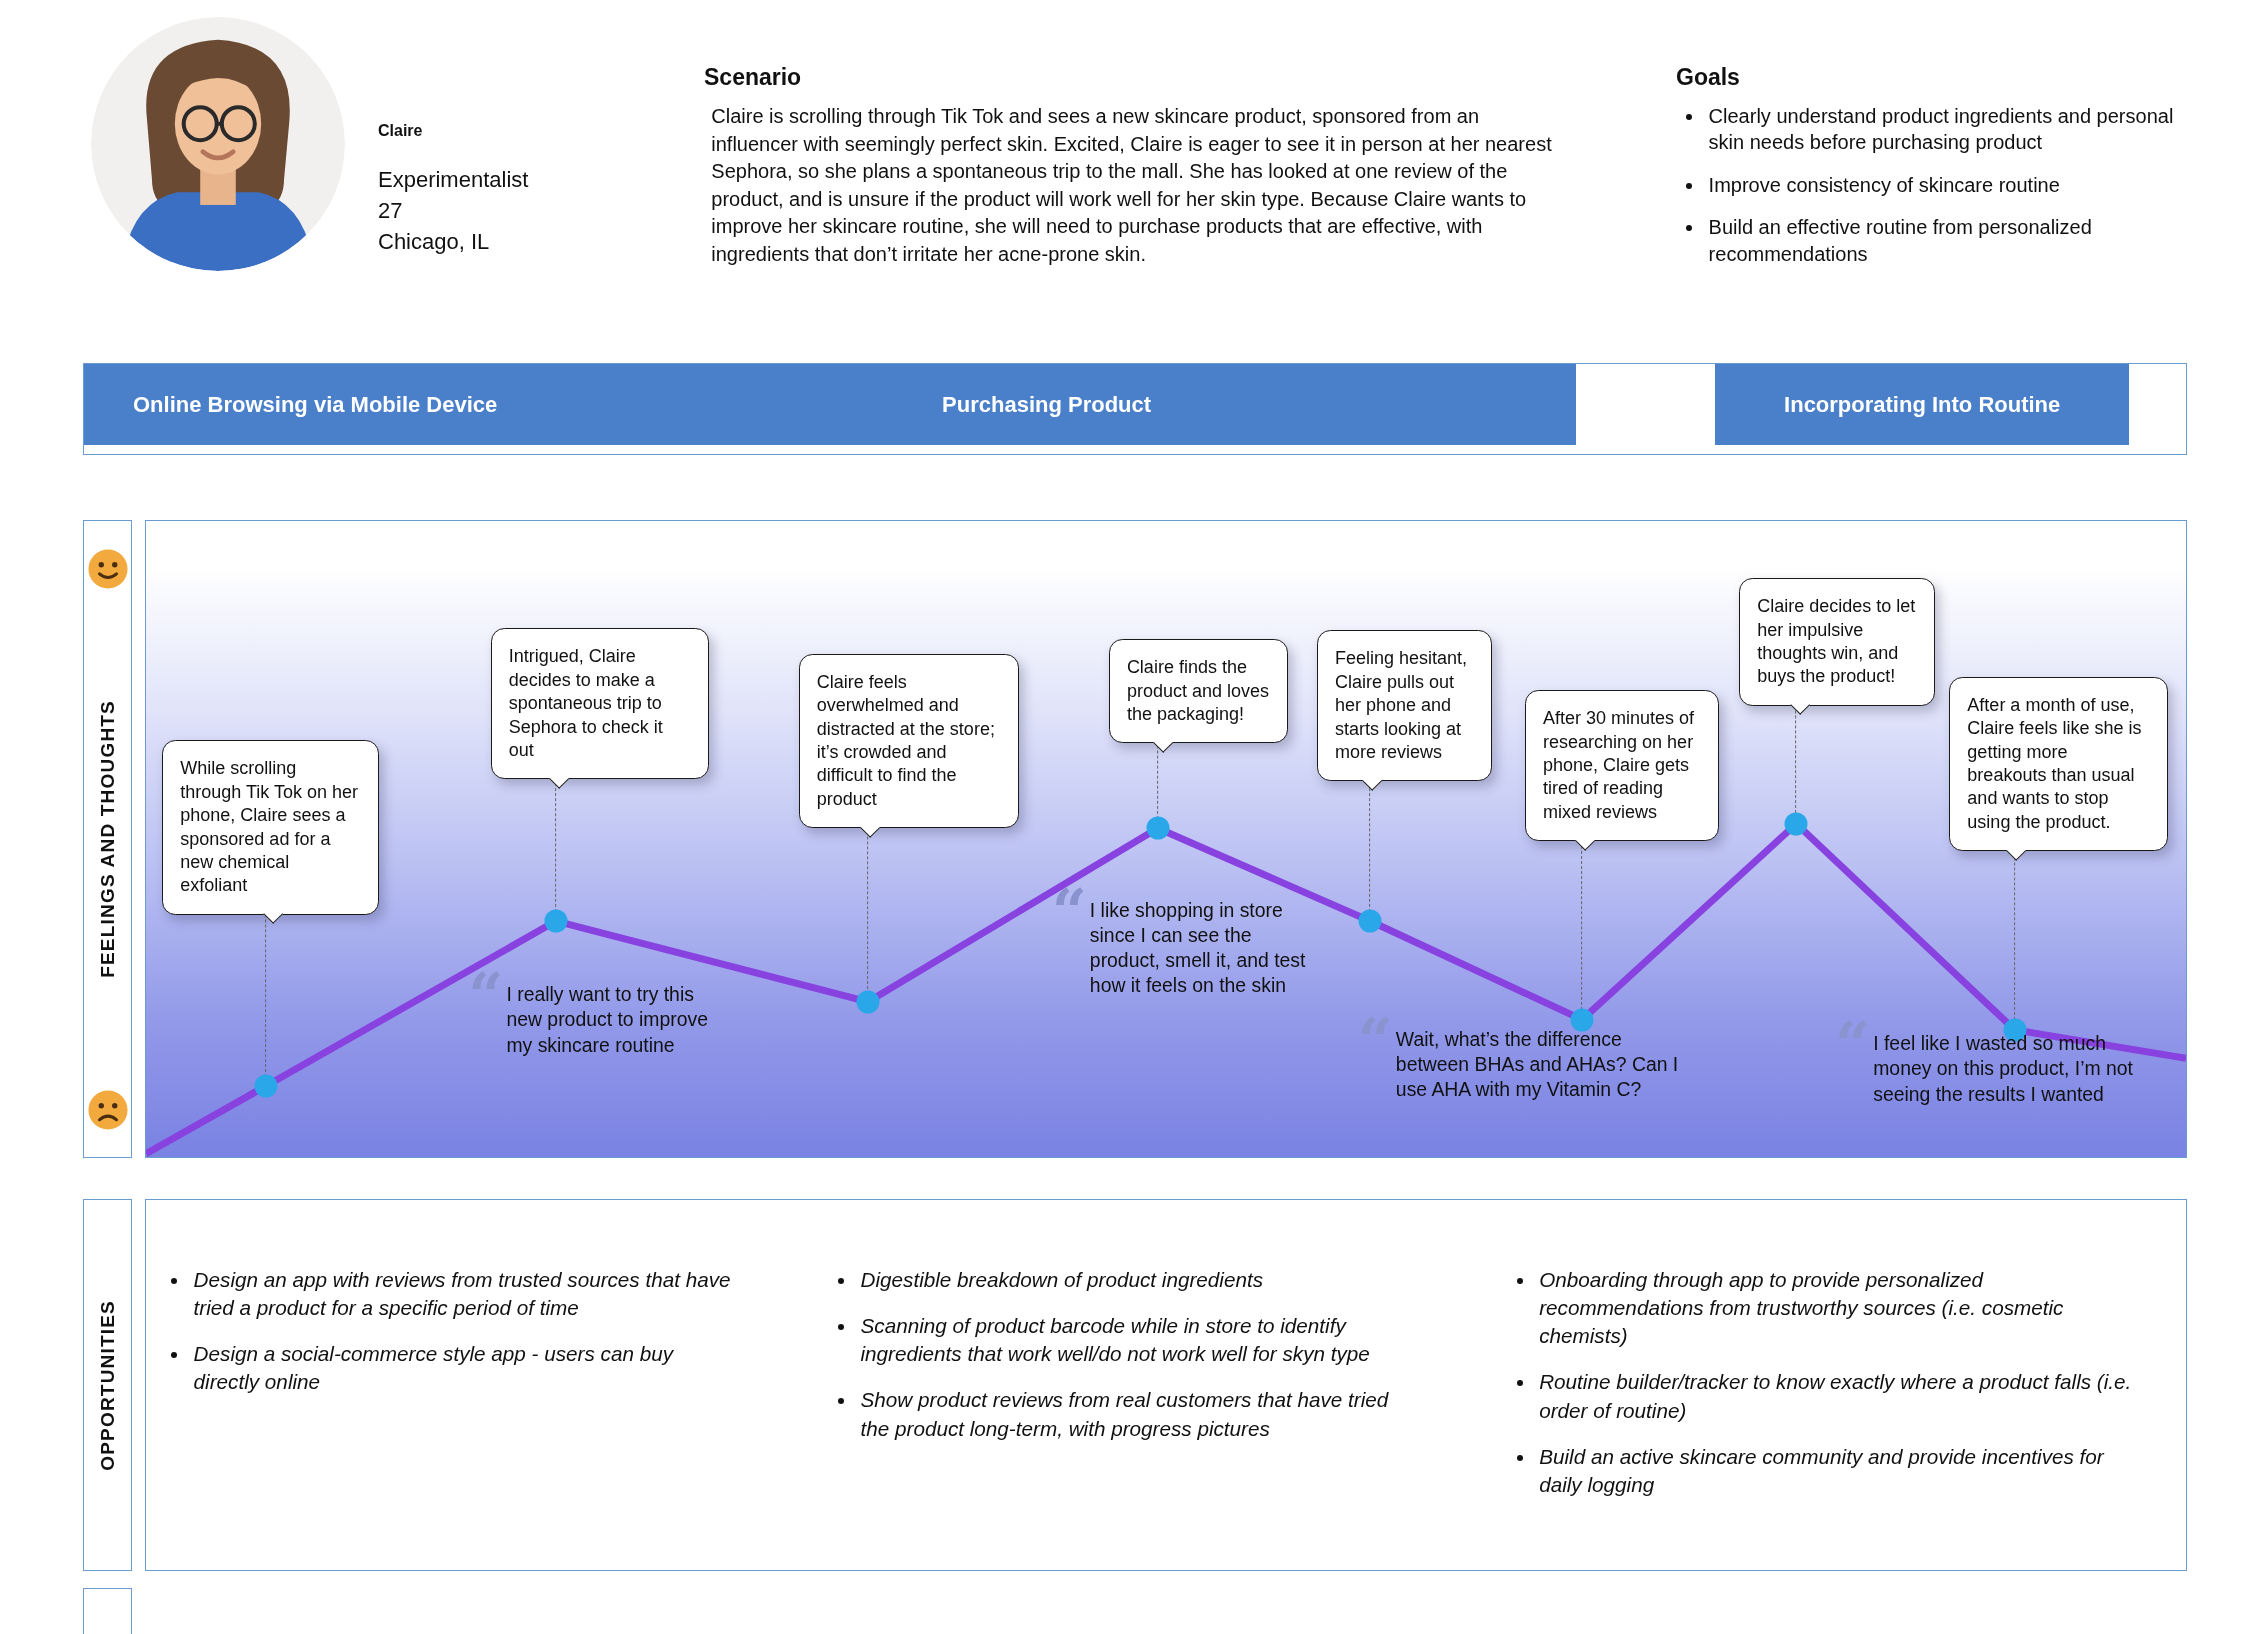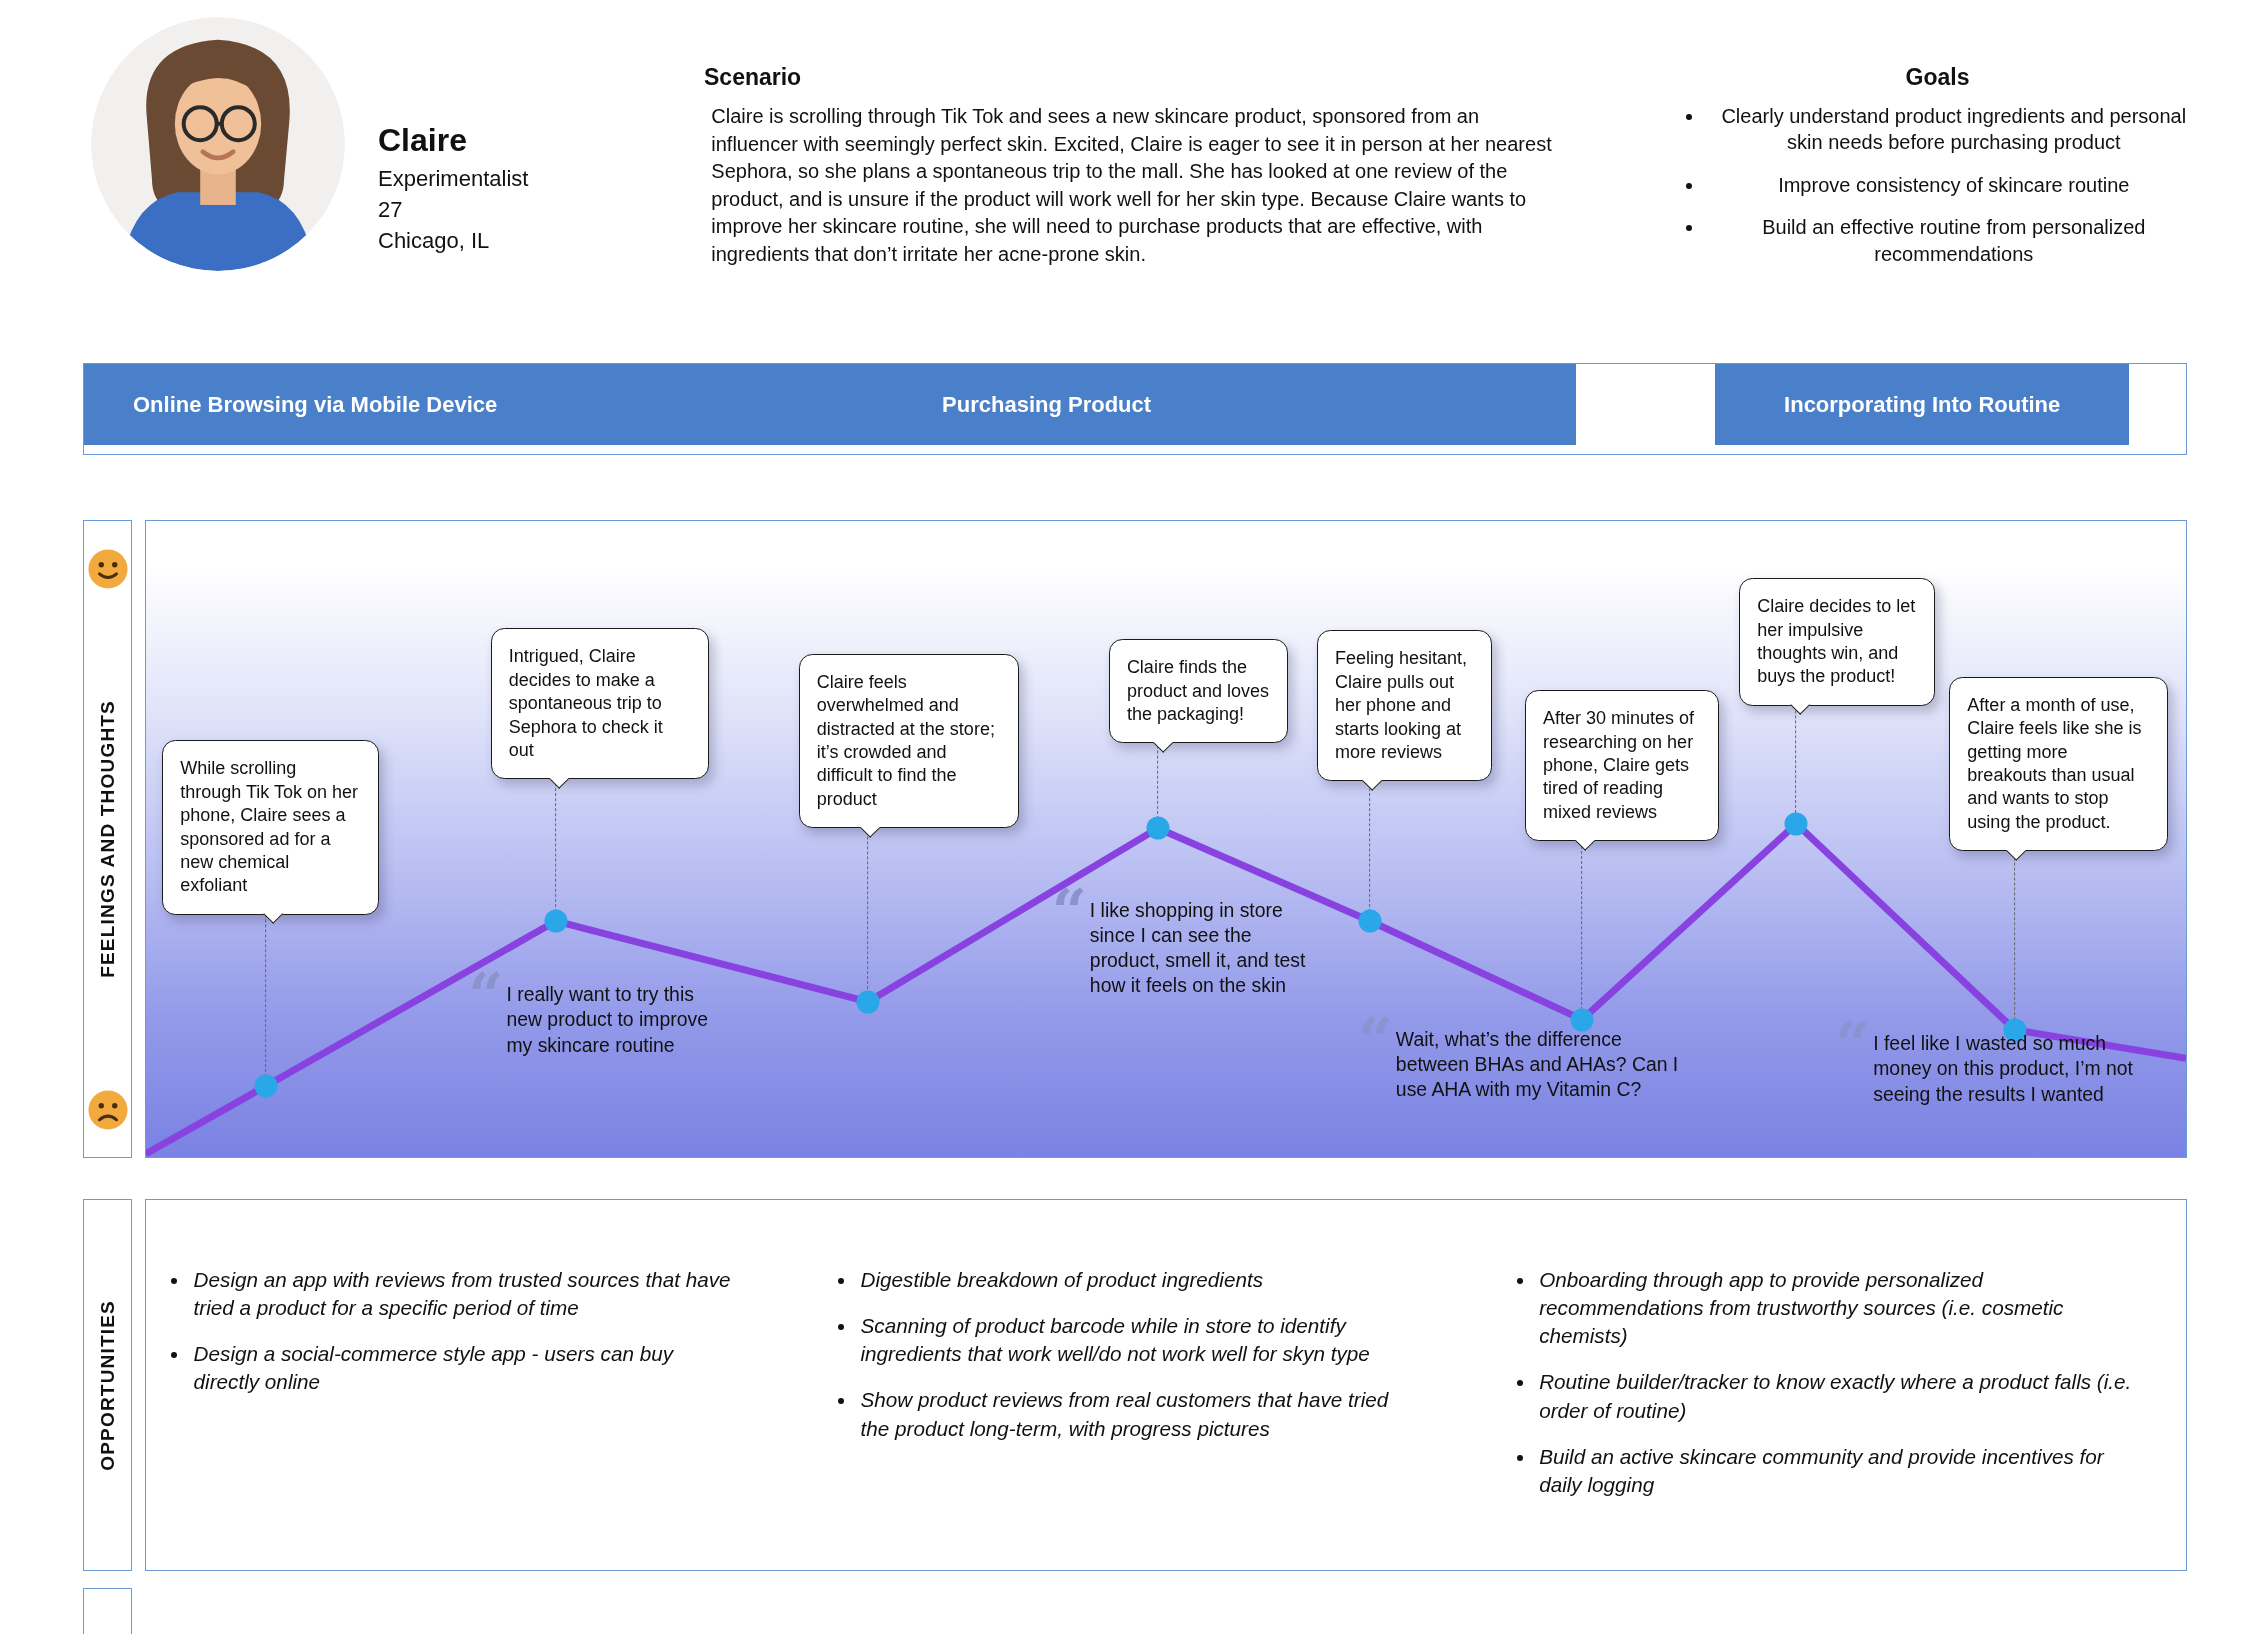--- a/index.html
+++ b/index.html
@@ -15,25 +15,25 @@
 
   
   .avatar {
     position: absolute; left: 91px; top: 17px;
     width: 254px; height: 254px; border-radius: 50%;
     overflow: hidden;
   }
   .avatar svg { width: 100%; height: 100%; display: block; }
 
   .persona { position: absolute; left: 378px; top: 122px; }
-  .p-name  { font-size: 32px; font-weight: bold; margin-bottom: 4px; }
+  .p-name  { font-size: 16px; font-weight: bold; margin-bottom: 24px; }
   .p-line  { font-size: 22px; line-height: 1.42; }
 
   .scenario { position: absolute; left: 704px; top: 64px; width: 857px; }
-  .goals    { position: absolute; left: 1676px; top: 64px; width: 523px; text-align: center; }
+  .goals    { position: absolute; left: 1676px; top: 64px; width: 523px; }
   .scenario h2, .goals h2 { font-size: 23px; font-weight: bold; margin-bottom: 12px; }
   .scenario p { font-size: 20px; line-height: 1.38; padding-left: 7.3px; }
   .goals ul { list-style: disc; padding-left: 29px; }
   .goals li { font-size: 20px; line-height: 1.32; margin-bottom: 16px; padding-left: 3.6px; }
 
   
   .phase-frame {
     position: absolute; left: 83px; top: 363px;
     width: 2104px; height: 92px;
     border: 1.2px solid #6b9bd2;

